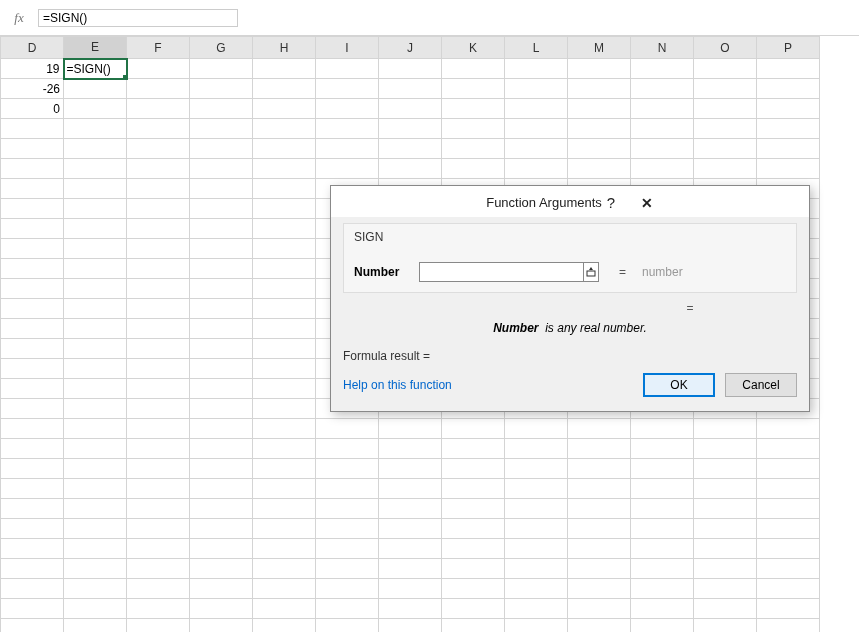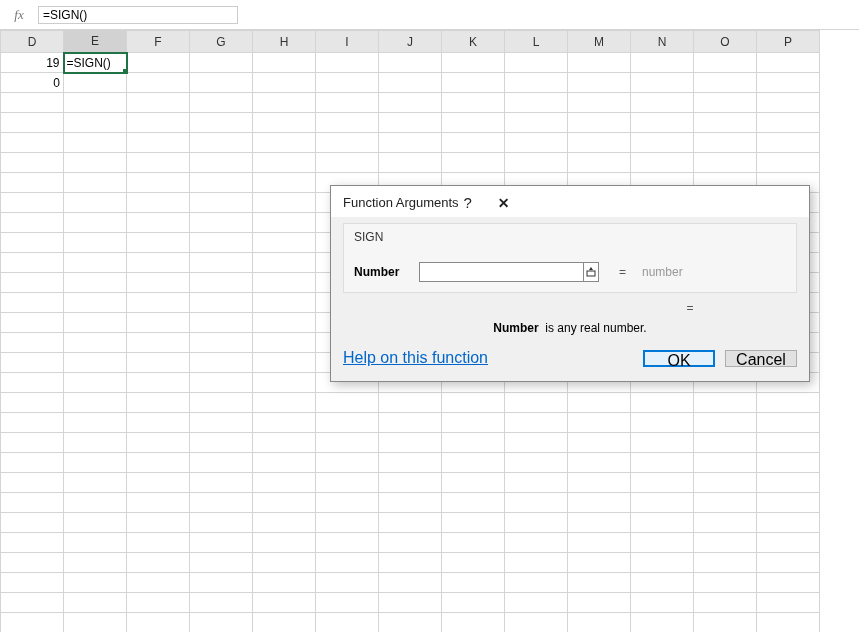--- a/index.html
+++ b/index.html
@@ -1,63 +1,63 @@
 <!DOCTYPE html>
 <html><head>
 <meta charset="utf-8">
 <style>
   * { box-sizing: border-box; margin: 0; padding: 0; }
   body { font-family: 'Segoe UI', Tahoma, sans-serif; font-size: 12px; background: #fff; overflow: hidden; width: 859px; height: 632px; position: relative; }
   
   
-  .formula-bar { display: flex; align-items: center; height: 30px; border-bottom: 1px solid #d4d4d4; background: #fff; }
+  .formula-bar { display: flex; align-items: center; height: 36px; border-bottom: 1px solid #d4d4d4; background: #fff; }
   .fx-icon { width: 26px; height: 18px; display: flex; align-items: center; justify-content: center; margin-left: 6px; font-style: italic; color: #777; font-size: 13px; font-family: 'Times New Roman', serif; }
   .formula-input { border: 1px solid #ccc; height: 18px; padding: 0 4px; font-size: 12px; flex: 0 0 auto; width: 200px; margin-left: 6px; background: #fff; }
   
   
   .sheet { position: relative; background: #fff; }
   table { border-collapse: collapse; table-layout: fixed; }
   th, td { border: 1px solid #d4d4d4; height: 20px; padding: 0 3px; font-size: 12px; font-weight: normal; text-align: right; width: 63px; overflow: hidden; white-space: nowrap; }
   th { background: #e6e6e6; text-align: center; color: #333; font-weight: normal; height: 22px; }
   th.active { background: #d2d2d2; }
   .row-head { width: 0; padding: 0; border: none; }
   td.active-cell { border: 2px solid #217346; text-align: left; padding: 0 2px; position: relative; }
   td.active-cell::after { content: ''; position: absolute; right: -3px; bottom: -3px; width: 6px; height: 6px; background: #217346; }
   
   
   .dialog { position: absolute; left: 330px; top: 185px; width: 480px; background: #f0f0f0; border: 1px solid #888; box-shadow: 3px 3px 10px rgba(0,0,0,0.25); font-size: 12px; }
-  .dialog-titlebar { display: flex; align-items: center; justify-content: flex-start; padding: 8px 10px 6px 12px; background: #fff; }
+  .dialog-titlebar { display: flex; align-items: center; justify-content: center; padding: 8px 10px 6px 12px; background: #fff; }
   .dialog-title { font-size: 13px; color: #222; }
   .dialog-titlebar-right { display: flex; gap: 18px; align-items: center; }
   .help-btn, .close-btn { font-size: 15px; color: #222; cursor: pointer; width: 18px; text-align: center; }
   .close-btn { font-size: 14px; font-weight: bold; }
   
   .dialog-body { padding: 6px 12px 10px; }
   .func-section { border: 1px solid #ddd; background: #f6f6f6; padding: 6px 10px 10px; margin-bottom: 8px; }
   .func-name { font-size: 12px; color: #333; margin-bottom: 18px; }
   .arg-row { display: flex; align-items: center; gap: 10px; }
   .arg-label { font-weight: bold; font-size: 12px; width: 55px; }
   .arg-input-wrap { display: flex; align-items: center; border: 1px solid #888; background: #fff; height: 20px; width: 180px; }
   .arg-input { border: none; outline: none; flex: 1; padding: 0 4px; font-size: 12px; }
   .range-btn { width: 18px; height: 18px; border-left: 1px solid #888; display: flex; align-items: center; justify-content: center; cursor: pointer; }
   .range-btn svg { width: 10px; height: 10px; }
   .eq-sign { color: #555; margin-left: 10px; }
   .arg-preview { color: #999; margin-left: 6px; }
   
   .result-eq { text-align: center; color: #555; margin: 4px 0 6px; padding-left: 240px; }
   .desc { color: #333; line-height: 1.35; margin-bottom: 10px; }
-  .arg-desc { text-align: center; margin-bottom: 14px; }
+  .arg-desc { text-align: center; margin-bottom: 14px; font-style: italic; }
   .arg-desc b { font-weight: bold; }
   
   .formula-result { color: #333; margin-bottom: 10px; }
   
   .dialog-footer { display: flex; align-items: center; justify-content: space-between; padding: 0 0 4px; }
-  .help-link { color: #0066cc; text-decoration: underline; cursor: pointer; font-size: 16px; text-align: center; }
+  .help-link { color: #0066cc; cursor: pointer; font-size: 12px; text-align: center; }
   .dialog-buttons { display: flex; gap: 10px; }
-  .dlg-btn { width: 72px; height: 17px; border: 1px solid #adadad; background: #e1e1e1; font-size: 16px; cursor: pointer; }
+  .dlg-btn { width: 72px; height: 24px; border: 1px solid #adadad; background: #e1e1e1; font-size: 12px; cursor: pointer; }
   .dlg-btn.primary { border: 2px solid #0078d7; background: #e5f1fb; }
 </style>
 </head>
 <body>
 
 <div class="formula-bar">
   <span class="fx-icon">fx</span>
   <input class="formula-input" value="=SIGN()" style="">
 </div>
 
@@ -79,20 +79,36 @@
           <th>N</th>
           <th>O</th>
           <th>P</th>
         </tr>
     </thead>
     <tbody id="grid-body">
         <tr>
           <td class="row-head"></td>
           <td>19</td>
           <td class="active-cell">=SIGN()</td>
+          <td></td>
+          <td></td>
+          <td></td>
+          <td></td>
+          <td></td>
+          <td></td>
+          <td></td>
+          <td></td>
+          <td></td>
+          <td></td>
+          <td></td>
+        </tr>
+        <tr>
+          <td class="row-head"></td>
+          <td>-26</td>
+          <td></td>
           <td></td>
           <td></td>
           <td></td>
           <td></td>
           <td></td>
           <td></td>
           <td></td>
           <td></td>
           <td></td>
           <td></td>
@@ -573,20 +589,21 @@
           </span>
         </div>
         <span class="eq-sign">=</span>
         <span class="arg-preview">number</span>
       </div>
     </div>
     <div class="result-eq">=</div>
     <div class="arg-desc">
       <b>Number</b>&nbsp;&nbsp;<span>is any real number.</span>
     </div>
+    <div class="formula-result">Formula result =</div>
     <div class="dialog-footer">
       <span class="help-link">Help on this function</span>
       <div class="dialog-buttons">
         <button class="dlg-btn primary">OK</button>
         <button class="dlg-btn">Cancel</button>
       </div>
     </div>
   </div>
 </div>
 

